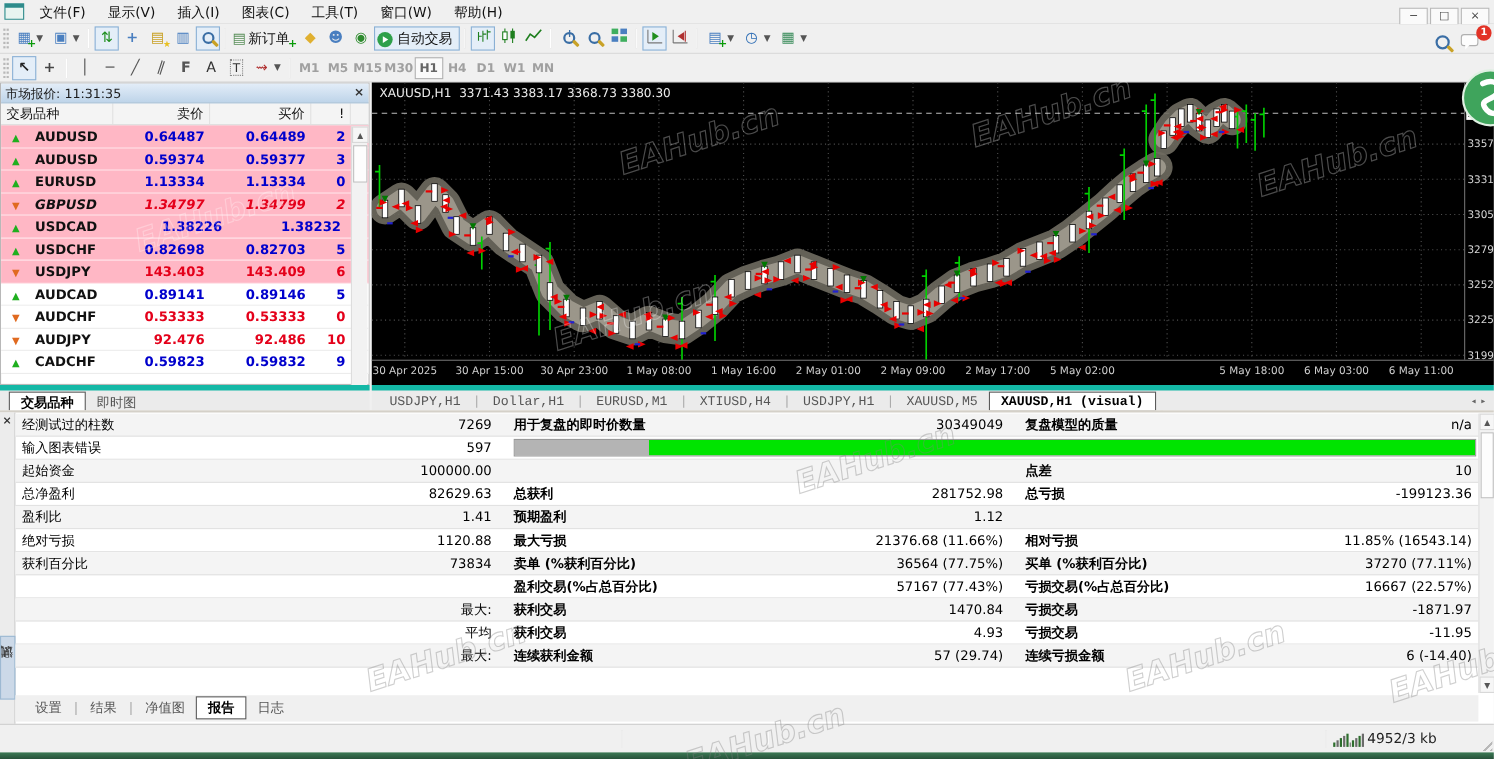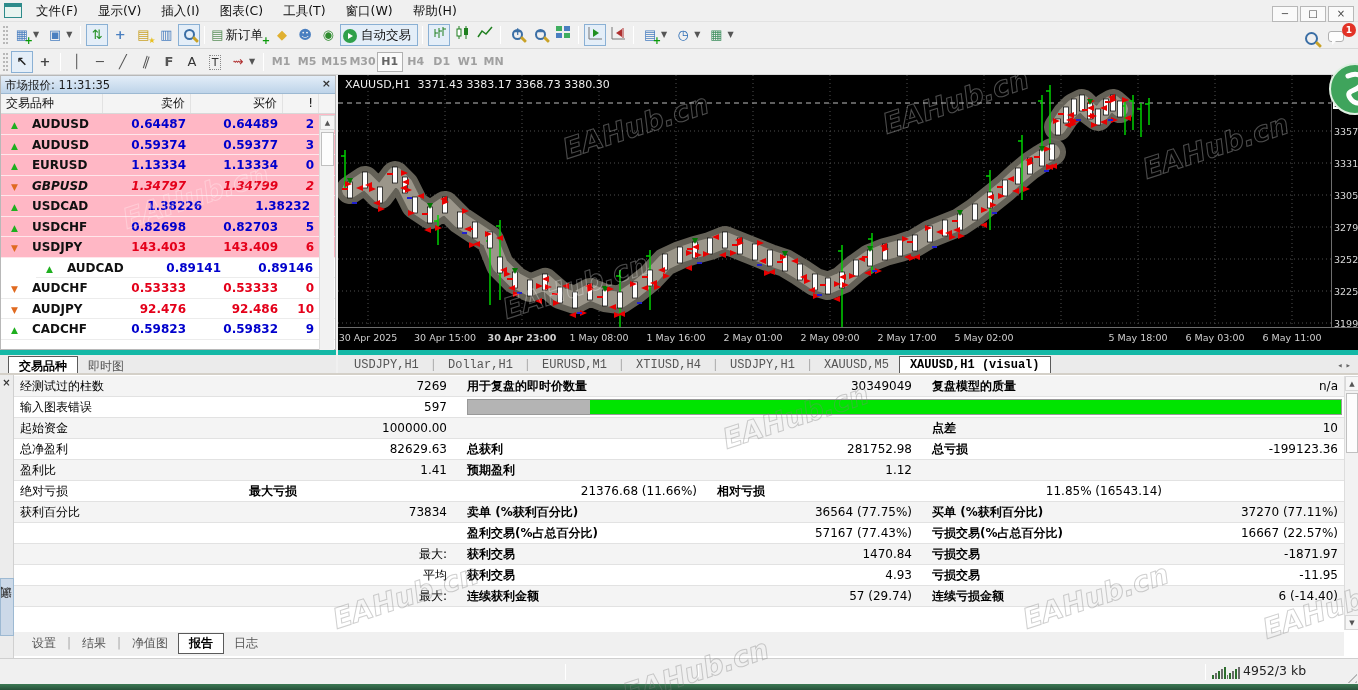--- a/index.html
+++ b/index.html
@@ -193,21 +193,21 @@
         <span class="r num">0.82698</span>
         <span class="r num">0.82703</span>
         <span class="r num">5</span>
       </div>
       <div class="mwrow down" style="background: rgb(255, 183, 197);">
         <span class="sym"><span class="arr">▼</span><span>USDJPY</span></span>
         <span class="r num">143.403</span>
         <span class="r num">143.409</span>
         <span class="r num">6</span>
       </div>
-      <div class="mwrow up plain" style="background: rgb(255, 255, 255); margin-left: 35px;">
+      <div class="mwrow up plain" style="background: rgb(255, 255, 255);">
         <span class="sym"><span class="arr">▲</span><span>AUDCAD</span></span>
         <span class="r num">0.89141</span>
         <span class="r num">0.89146</span>
         <span class="r num">5</span>
       </div>
       <div class="mwrow down plain" style="background: rgb(255, 255, 255);">
         <span class="sym"><span class="arr">▼</span><span>AUDCHF</span></span>
         <span class="r num">0.53333</span>
         <span class="r num">0.53333</span>
         <span class="r num">0</span>
@@ -525,21 +525,21 @@
       <span class="plabel" style="top: 83px;">3331.65</span>
       <span class="plabel" style="top: 115px;">3305.40</span>
       <span class="plabel" style="top: 147px;">3279.15</span>
       <span class="plabel" style="top: 179px;">3252.15</span>
       <span class="plabel" style="top: 211px;">3225.90</span>
       <span class="plabel" style="top: 243px;">3199.65</span>
     </div>
   <div id="taxis">
       <span class="tlab" style="left: 30px;">30 Apr 2025</span>
       <span class="tlab" style="left: 107px;">30 Apr 15:00</span>
-      <span class="tlab" style="left: 184px; font-weight: bold;">30 Apr 23:00</span>
+      <span class="tlab" style="left: 184px;">30 Apr 23:00</span>
       <span class="tlab" style="left: 261px;">1 May 08:00</span>
       <span class="tlab" style="left: 338px;">1 May 16:00</span>
       <span class="tlab" style="left: 415px;">2 May 01:00</span>
       <span class="tlab" style="left: 492px;">2 May 09:00</span>
       <span class="tlab" style="left: 569px;">2 May 17:00</span>
       <span class="tlab" style="left: 646px;">5 May 02:00</span>
       <span class="tlab" style="left: 723px; margin-top: 32px;">5 May 10:00</span>
       <span class="tlab" style="left: 800px;">5 May 18:00</span>
       <span class="tlab" style="left: 877px;">6 May 03:00</span>
       <span class="tlab" style="left: 954px;">6 May 11:00</span>
@@ -597,20 +597,21 @@
       <div class="trow stripe">
         <span class="l1">盈利比</span>
         <span class="v">1.41</span>
         <span class="l2">预期盈利</span>
         <span class="v">1.12</span>
         <span class="l2"></span>
         <span class="v"></span>
       </div>
       <div class="trow">
         <span class="l1">绝对亏损</span>
+        <span class="v">1120.88</span>
         <span class="l2">最大亏损</span>
         <span class="v">21376.68 (11.66%)</span>
         <span class="l2">相对亏损</span>
         <span class="v">11.85% (16543.14)</span>
       </div>
       <div class="trow stripe">
         <span class="l1">获利百分比</span>
         <span class="v">73834</span>
         <span class="l2">卖单 (%获利百分比)</span>
         <span class="v">36564 (77.75%)</span>

